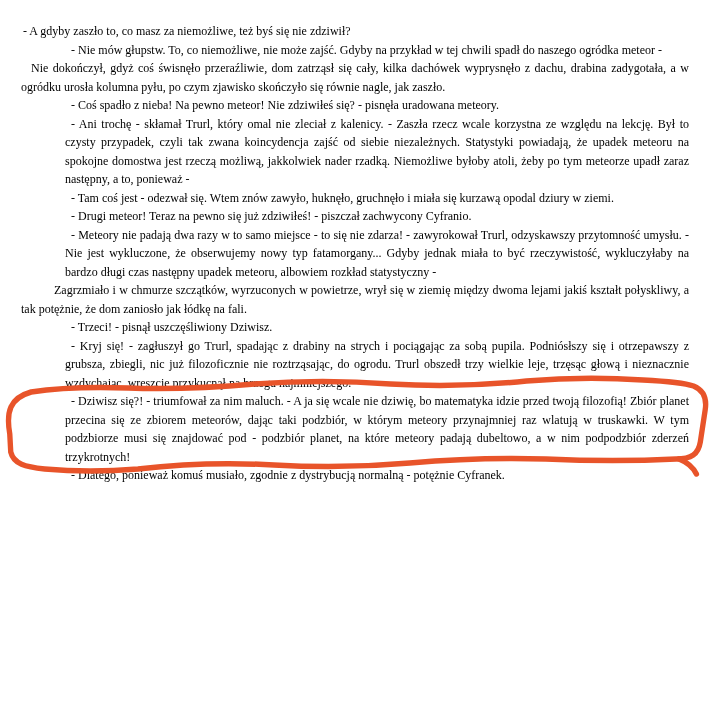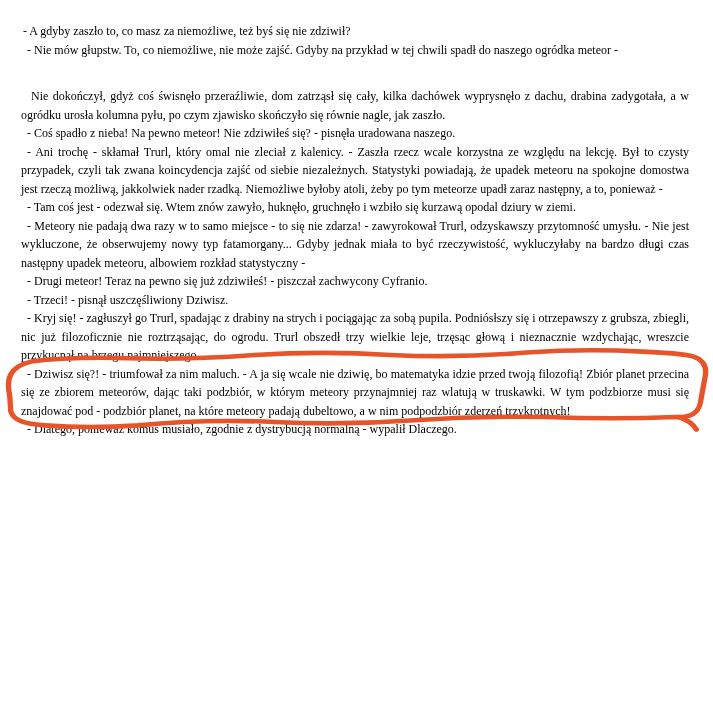--- a/index.html
+++ b/index.html
@@ -22,22 +22,22 @@
     font-size: 12px;
     line-height: 18.5px;
     color: #000000;
     background: #ffffff;
   }
   .para {
     margin: 0;
     text-align: justify;
   }
   .indent-none   { text-indent: 2px;  }
-  .indent-small  { text-indent: 6px;  }
-  .indent-medium { text-indent: 10px; margin-top: 28px; }
+  .indent-small  { text-indent: 6px; margin-left: 44px;  }
+  .indent-medium { text-indent: 10px; }
   .indent-large  { text-indent: 27px; }
   .indent-xlarge { text-indent: 33px; }
 
   .annotated {
     position: relative;
   }
   .annotated svg.annotation {
     position: absolute;
     left: -19px;
     top: -20px;
@@ -54,25 +54,26 @@
   }
 </style>
 </head>
 <body>
 
 <div class="page">
 
   <p class="para indent-none">- A gdyby zaszło to, co masz za niemożliwe, też byś się nie zdziwił?</p>
   <p class="para indent-small">- Nie mów głupstw. To, co niemożliwe, nie może zajść. Gdyby na przykład w tej chwili spadł do naszego ogródka meteor -</p>
   <p class="para indent-medium">Nie dokończył, gdyż coś świsnęło przeraźliwie, dom zatrząsł się cały, kilka dachówek wyprysnęło z dachu, drabina zadygotała, a w ogródku urosła kolumna pyłu, po czym zjawisko skończyło się równie nagle, jak zaszło.</p>
-  <p class="para indent-small">- Coś spadło z nieba! Na pewno meteor! Nie zdziwiłeś się? - pisnęła uradowana naszego.</p>
+  <p class="para indent-small">- Coś spadło z nieba! Na pewno meteor! Nie zdziwiłeś się? - pisnęła uradowana meteory.</p>
   <p class="para indent-small">- Ani trochę - skłamał Trurl, który omal nie zleciał z kalenicy. - Zaszła rzecz wcale korzystna ze względu na lekcję. Był to czysty przypadek, czyli tak zwana koincydencja zajść od siebie niezależnych. Statystyki powiadają, że upadek meteoru na spokojne domostwa jest rzeczą możliwą, jakkolwiek nader rzadką. Niemożliwe byłoby atoli, żeby po tym meteorze upadł zaraz następny, a to, ponieważ -</p>
-  <p class="para indent-small">- Tam coś jest - odezwał się. Wtem znów zawyło, huknęło, gruchnęło i wzbiło się kurzawą opodal dziury w ziemi.</p>
+  <p class="para indent-small">- Tam coś jest - odezwał się. Wtem znów zawyło, huknęło, gruchnęło i miała się kurzawą opodal dziury w ziemi.</p>
+  <p class="para indent-small">- Drugi meteor! Teraz na pewno się już zdziwiłeś! - piszczał zachwycony Cyfranio.</p>
   <p class="para indent-small">- Meteory nie padają dwa razy w to samo miejsce - to się nie zdarza! - zawyrokował Trurl, odzyskawszy przytomność umysłu. - Nie jest wykluczone, że obserwujemy nowy typ fatamorgany... Gdyby jednak miała to być rzeczywistość, wykluczyłaby na bardzo długi czas następny upadek meteoru, albowiem rozkład statystyczny -</p>
-  <p class="para indent-small">- Drugi meteor! Teraz na pewno się już zdziwiłeś! - piszczał zachwycony Cyfranio.</p>
+  <p class="para indent-xlarge">Zagrzmiało i w chmurze szczątków, wyrzuconych w powietrze, wrył się w ziemię między dwoma lejami jakiś kształt połyskliwy, a tak potężnie, że dom zaniosło jak łódkę na fali.</p>
   <p class="para indent-small">- Trzeci! - pisnął uszczęśliwiony Dziwisz.</p>
   <p class="para indent-small">- Kryj się! - zagłuszył go Trurl, spadając z drabiny na strych i pociągając za sobą pupila. Podniósłszy się i otrzepawszy z grubsza, zbiegli, nic już filozoficznie nie roztrząsając, do ogrodu. Trurl obszedł trzy wielkie leje, trzęsąc głową i nieznacznie wzdychając, wreszcie przykucnął na brzegu najmniejszego.</p>
 
   <div class="annotated">
     <svg class="annotation" viewBox="0 0 730 108" preserveAspectRatio="none" aria-hidden="true">
       <path d="M 8,62
                C 4,40 8,26 30,20
                Q 70,14 130,16
                Q 190,18 260,12
                Q 330,7 400,12
@@ -87,15 +88,15 @@
                Q 350,97 280,93
                Q 210,89 140,97
                Q 90,101 44,97
                C 24,95 12,92 9,80
                Z" stroke="#e8542a"></path>
       <path d="M 697,87 Q 710,92 715,102" stroke="#e8542a"></path>
     </svg>
     <p class="para indent-small">- Dziwisz się?! - triumfował za nim maluch. - A ja się wcale nie dziwię, bo matematyka idzie przed twoją filozofią! Zbiór planet przecina się ze zbiorem meteorów, dając taki podzbiór, w którym meteory przynajmniej raz wlatują w truskawki. W tym podzbiorze musi się znajdować pod - podzbiór planet, na które meteory padają dubeltowo, a w nim podpodzbiór zderzeń trzykrotnych!</p>
   </div>
 
-  <p class="para indent-small">- Dlatego, ponieważ komuś musiało, zgodnie z dystrybucją normalną - wypalił Dlaczego.</p>
+  <p class="para indent-small">- Dlatego, ponieważ komuś musiało, zgodnie z dystrybucją normalną - potężnie Cyfranek.</p>
 
 </div>
 
 </body></html>

